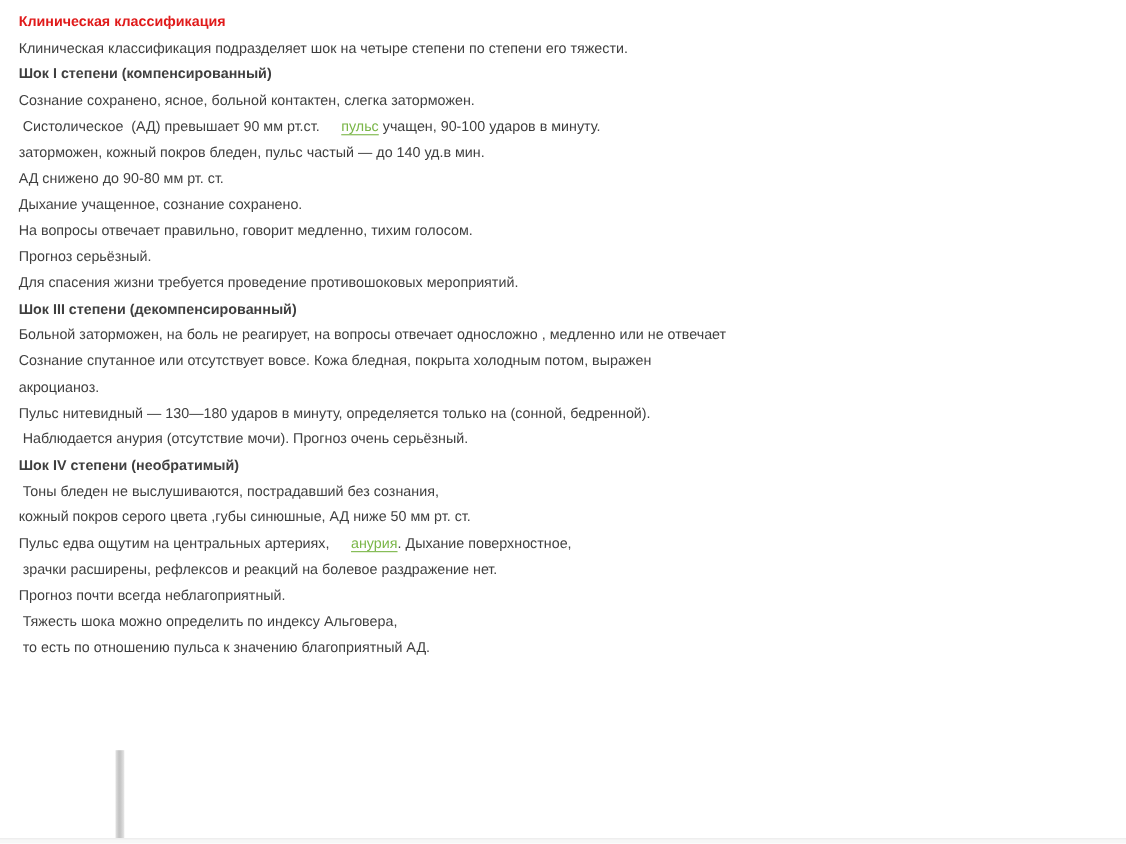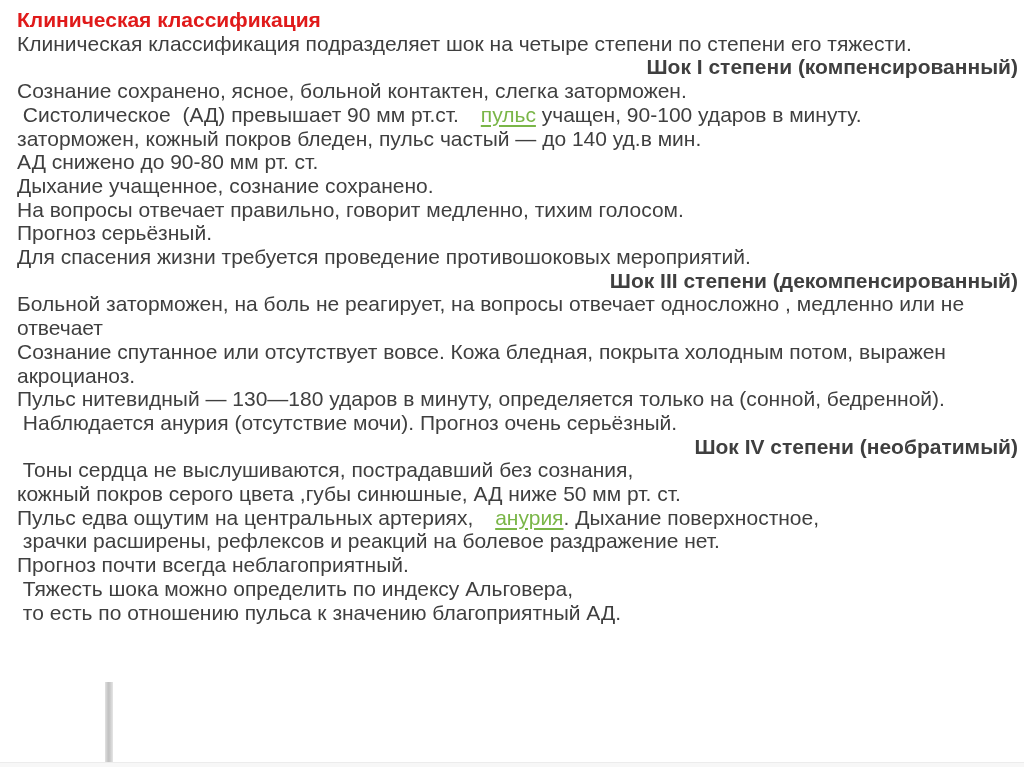--- a/index.html
+++ b/index.html
@@ -18,34 +18,33 @@
     color:var(--text);
   }
   .slide{
     position:relative;
     width:1024px;height:767px;
     background:var(--bg);
   }
   .text-block{
     position:absolute;
     top:8px;left:17px;right:6px;
-    font-size:21px;
+    font-size:13px;
     line-height:23.7px;
   }
   .line{
     white-space:pre-wrap;
     min-height:23.7px;
   }
   .line.heading{
     color:var(--heading);
     font-weight:bold;
   }
   .line.bold{
     font-weight:bold;
-    text-align:right;
   }
   a.inline-link{
     color:var(--link);
     text-decoration:underline;
     text-decoration-color:var(--link);
     text-underline-offset:3px;
     cursor:pointer;
     margin-left:16px;
   }
   .vertical-bar{
@@ -78,21 +77,21 @@
       <div class="line normal"><span>На вопросы отвечает правильно, говорит медленно, тихим голосом.</span></div>
       <div class="line normal"><span>Прогноз серьёзный.</span></div>
       <div class="line normal"><span>Для спасения жизни требуется проведение противошоковых мероприятий.</span></div>
       <div class="line bold"><span>Шок III степени (декомпенсированный)</span></div>
       <div class="line normal"><span>Больной заторможен, на боль не реагирует, на вопросы отвечает односложно , медленно или не отвечает</span></div>
       <div class="line normal"><span>Сознание спутанное или отсутствует вовсе. Кожа бледная, покрыта холодным потом, выражен</span></div>
       <div class="line normal"><span>акроцианоз.</span></div>
       <div class="line normal"><span>Пульс нитевидный — 130—180 ударов в минуту, определяется только на (сонной, бедренной).</span></div>
       <div class="line normal"><span> Наблюдается анурия (отсутствие мочи). Прогноз очень серьёзный.</span></div>
       <div class="line bold"><span>Шок IV степени (необратимый)</span></div>
-      <div class="line normal"><span> Тоны сердца не выслушиваются, пострадавший без сознания,</span></div>
+      <div class="line normal"><span> Тоны бледен не выслушиваются, пострадавший без сознания,</span></div>
       <div class="line normal"><span>кожный покров серого цвета ,губы синюшные, АД ниже 50 мм рт. ст.</span></div>
       <div class="line normal"><span>Пульс едва ощутим на центральных артериях, </span><a class="inline-link" href="#">анурия</a><span>. Дыхание поверхностное,</span></div>
       <div class="line normal"><span> зрачки расширены, рефлексов и реакций на болевое раздражение нет.</span></div>
       <div class="line normal"><span>Прогноз почти всегда неблагоприятный.</span></div>
       <div class="line normal"><span> Тяжесть шока можно определить по индексу Альговера,</span></div>
       <div class="line normal"><span> то есть по отношению пульса к значению благоприятный АД.</span></div>
     </div>
   <div class="vertical-bar"></div>
   <div class="bottom-strip"></div>
 </div>

